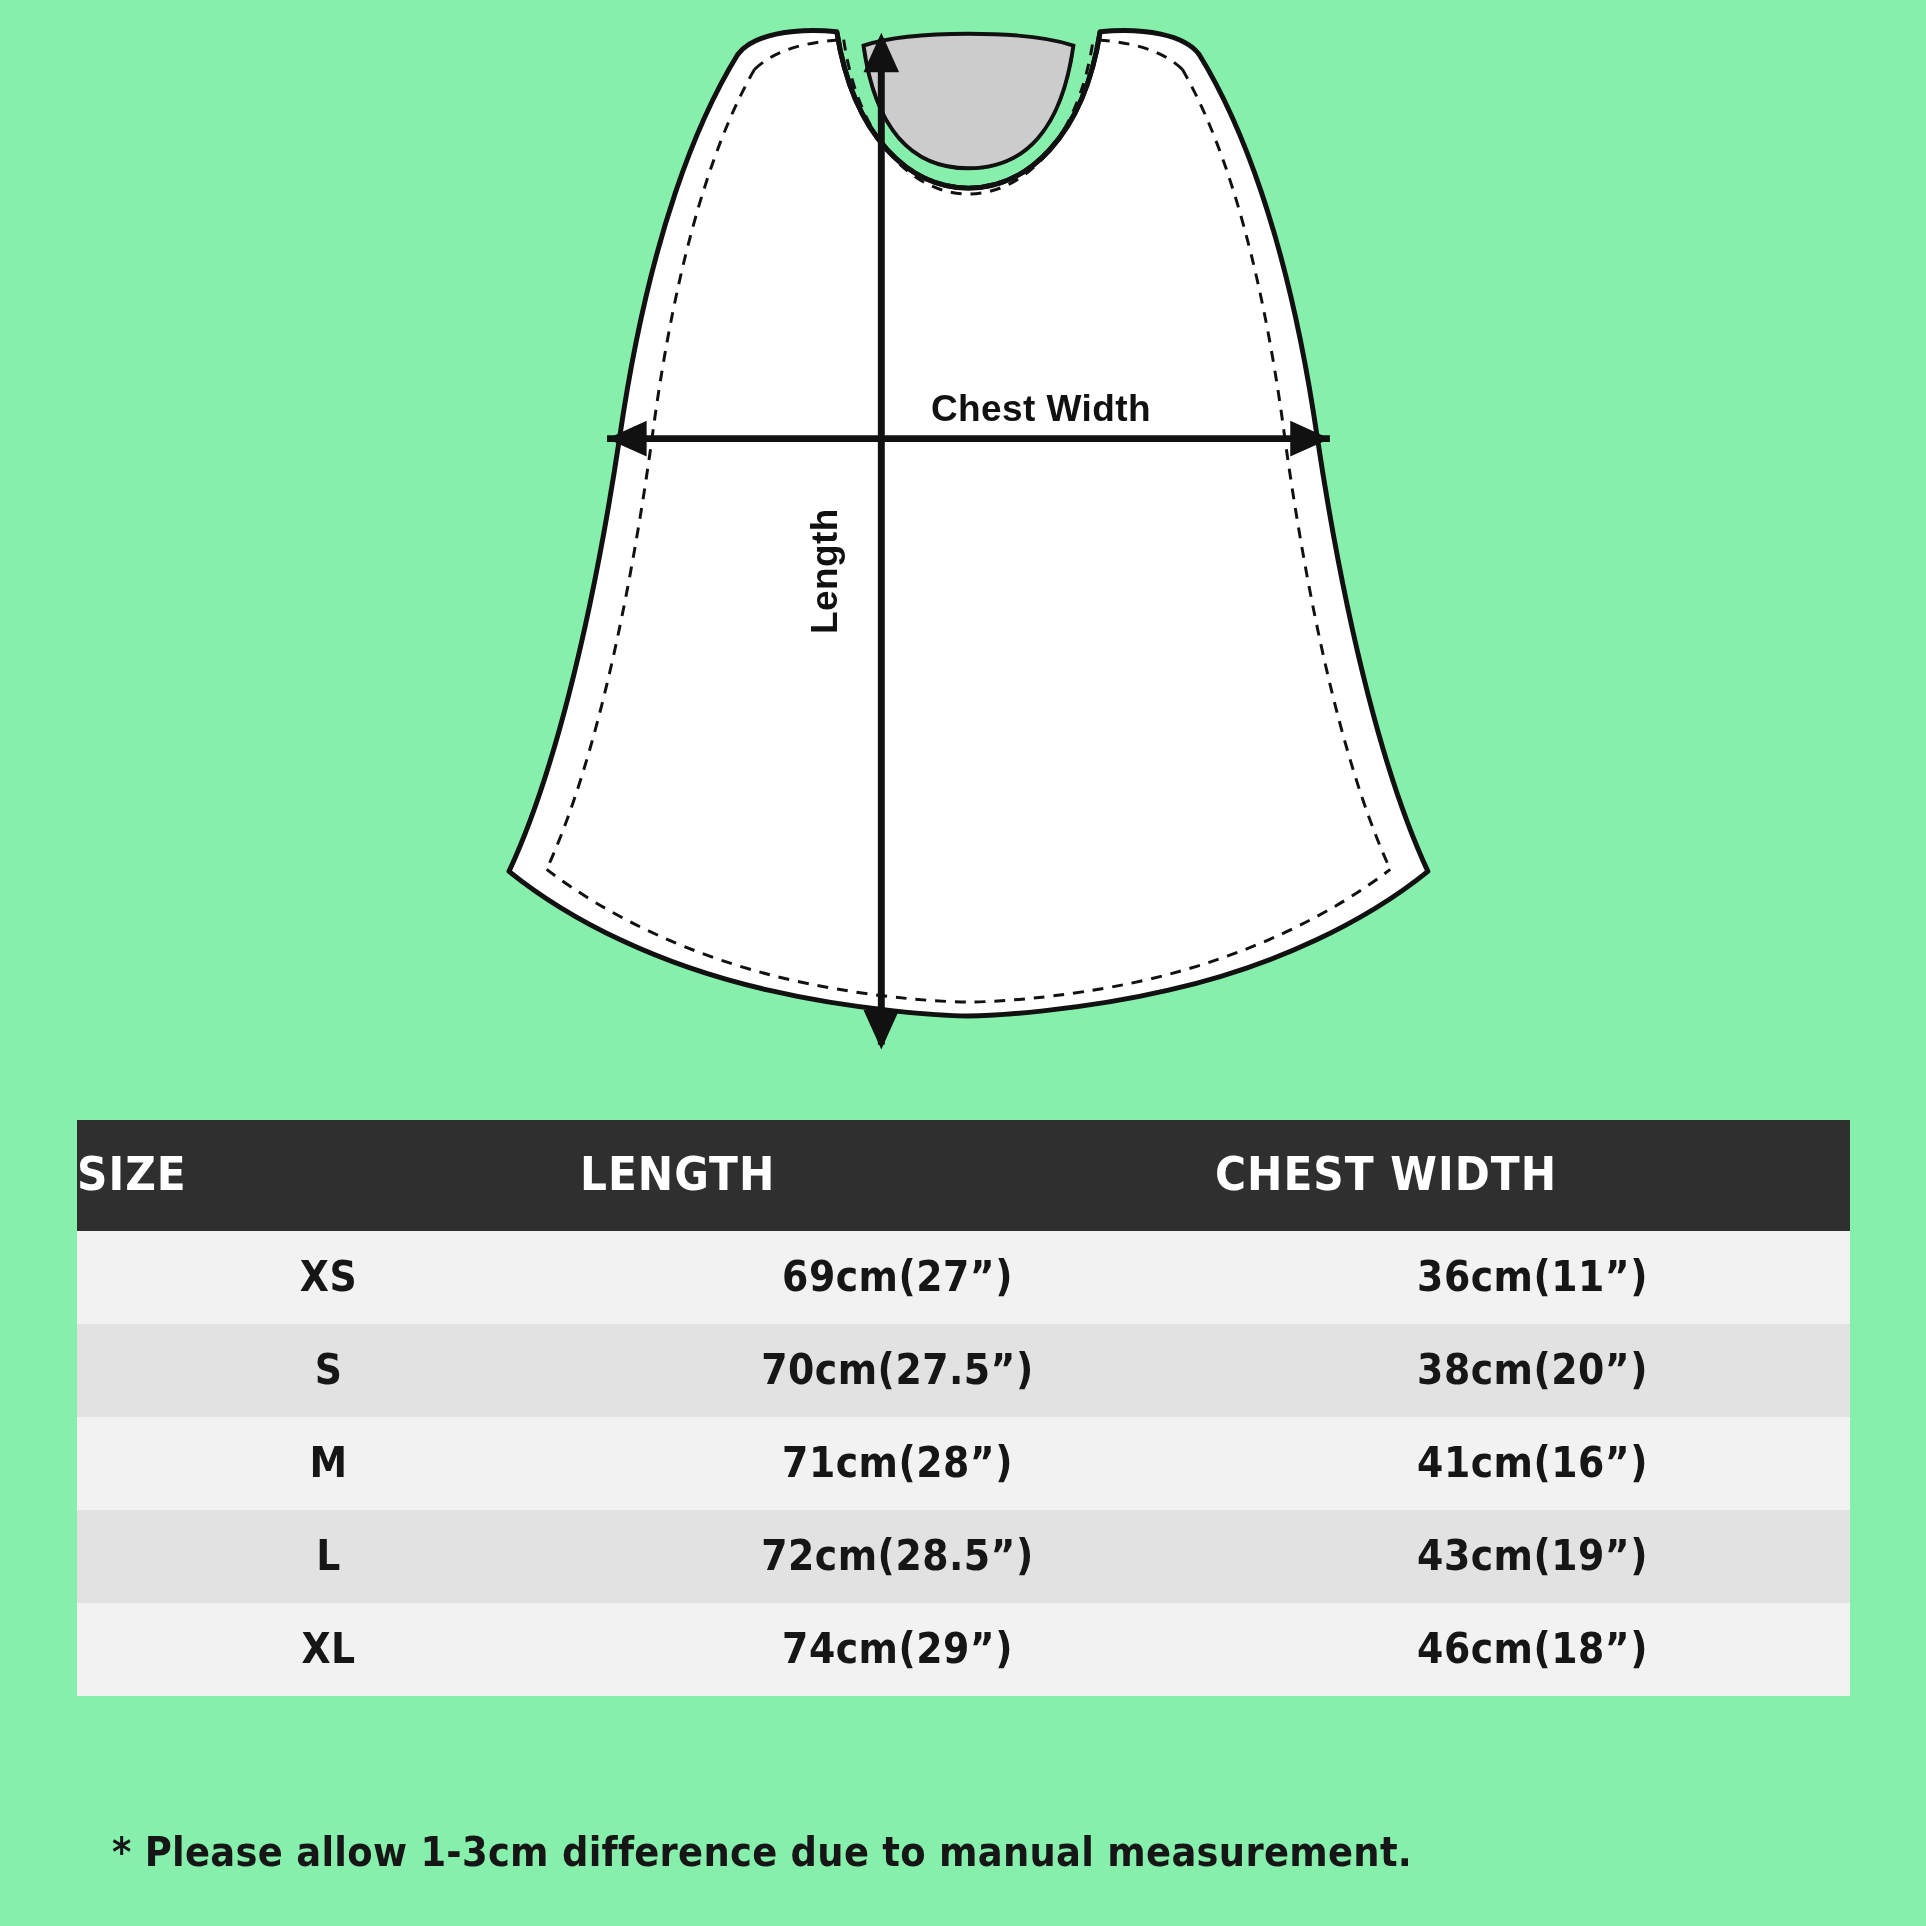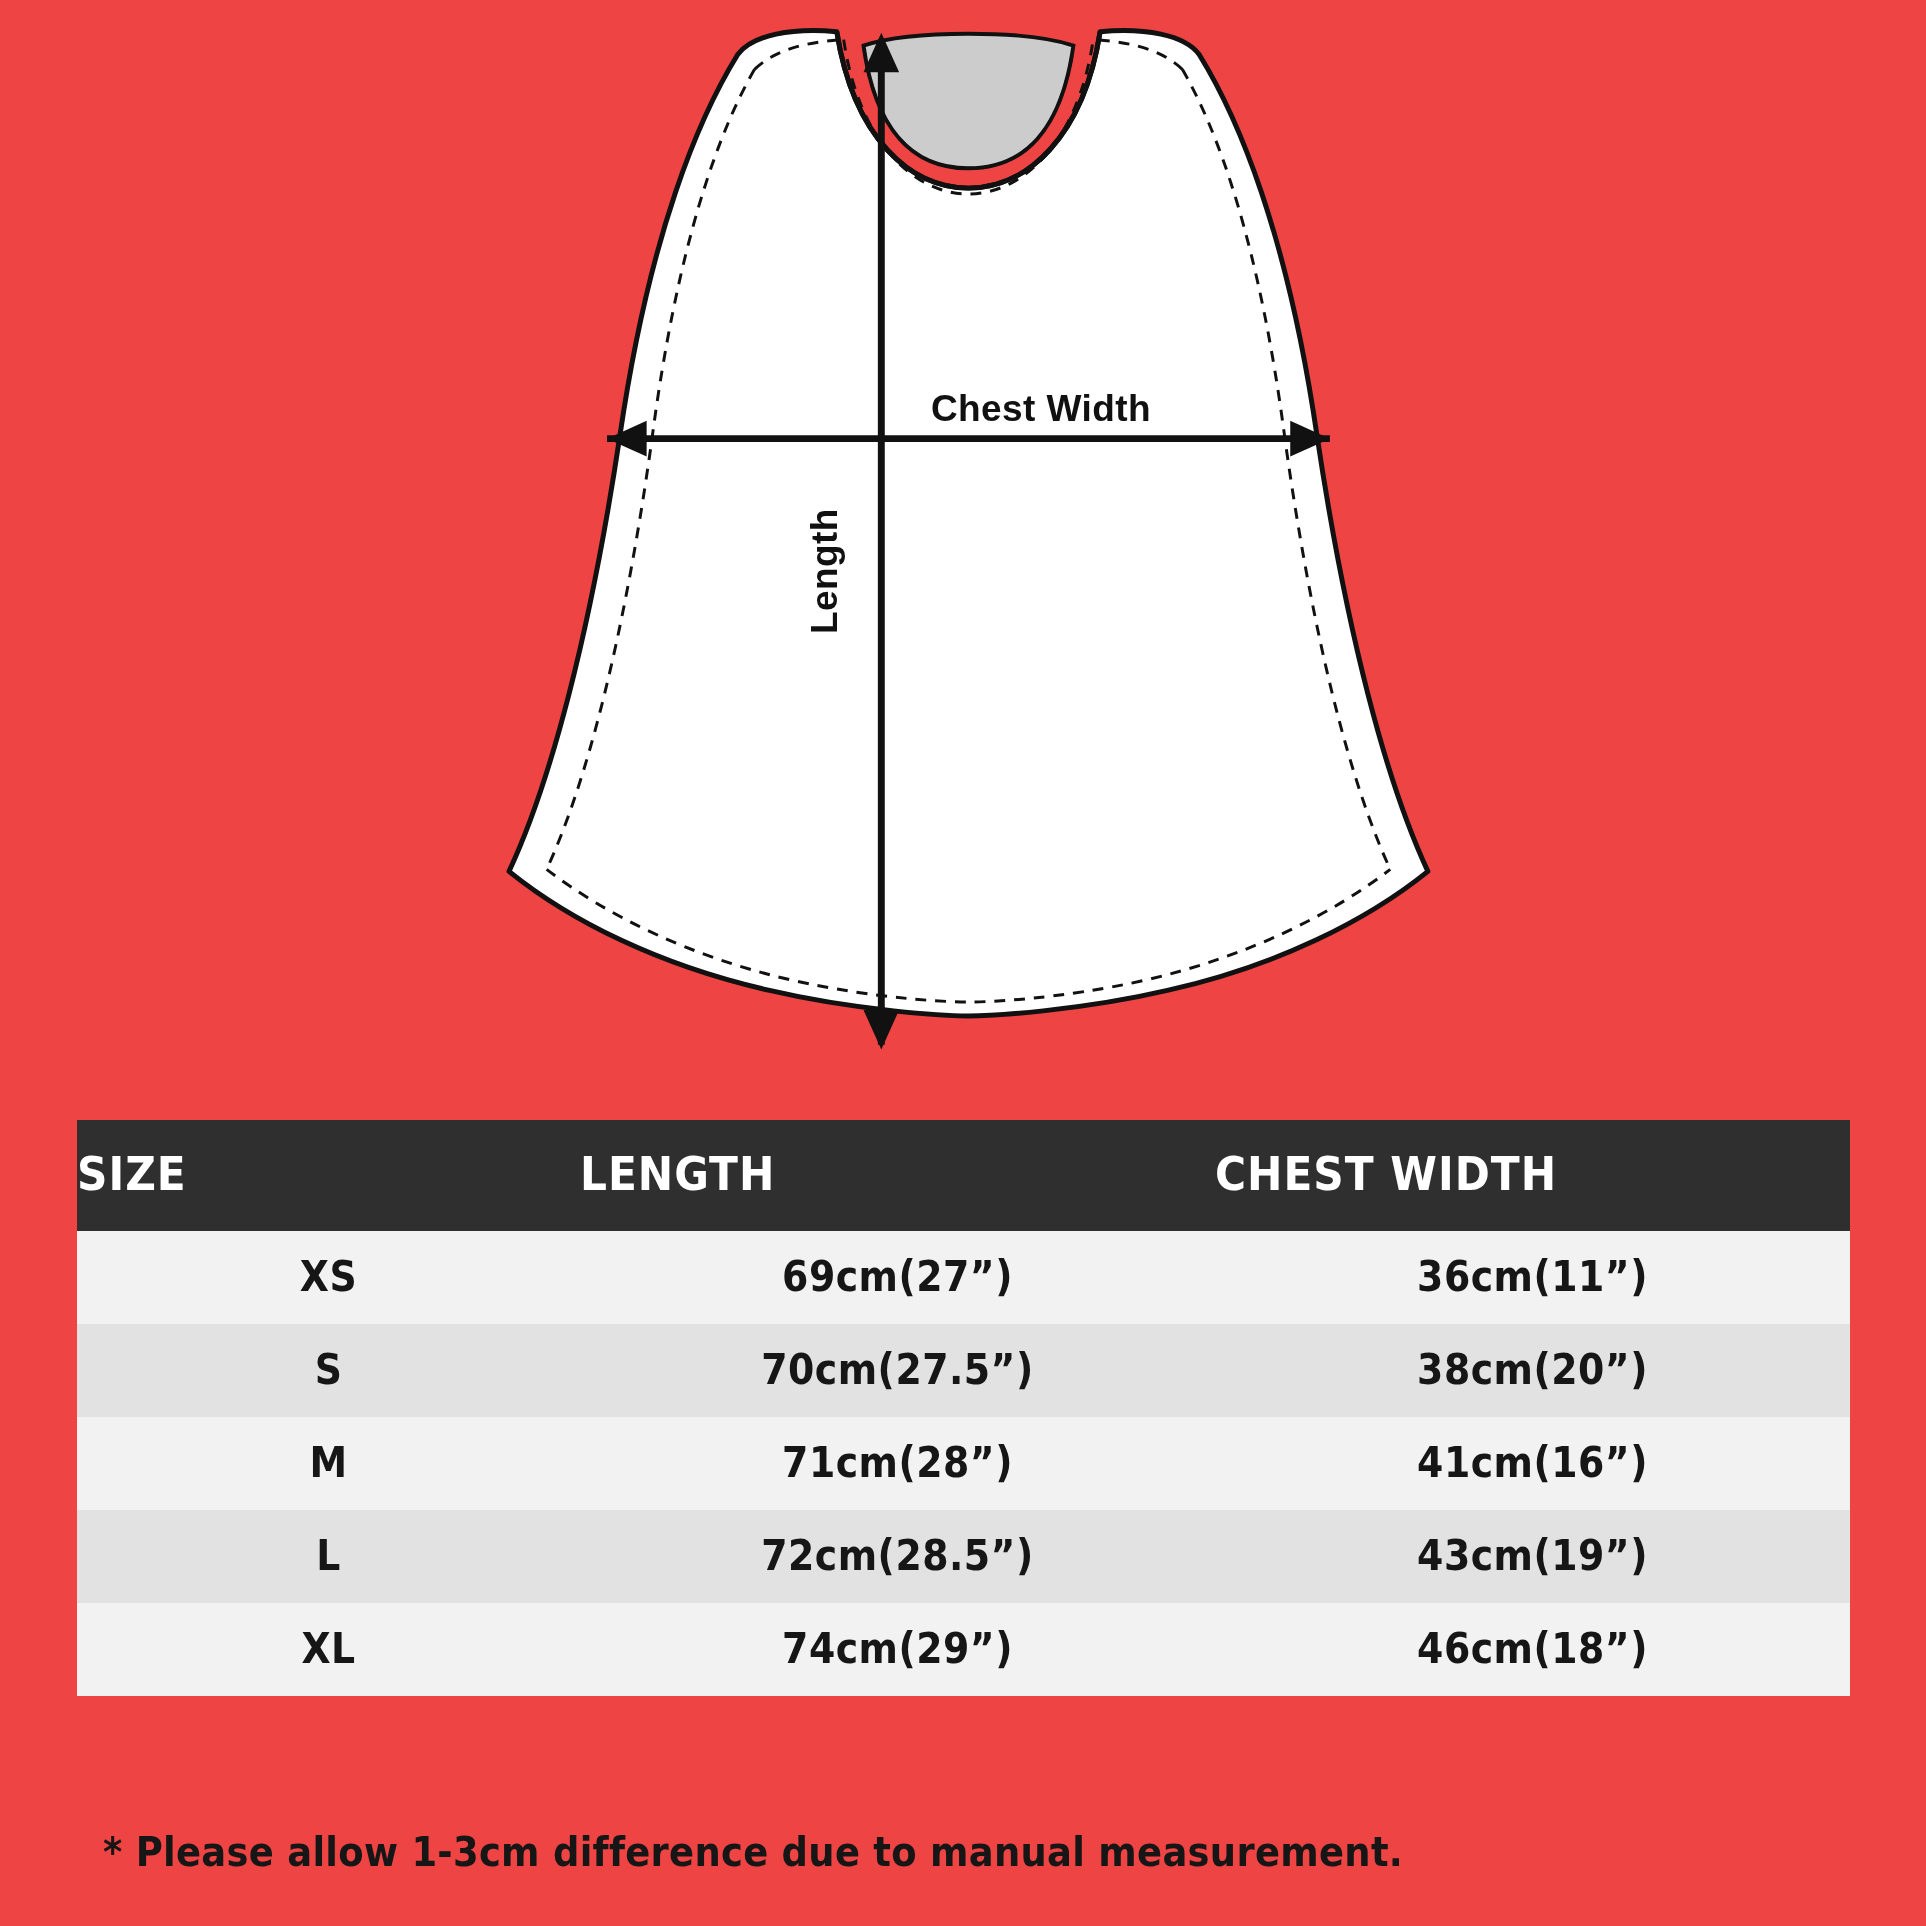--- a/index.html
+++ b/index.html
@@ -11,21 +11,21 @@
     width: 1927px;
     height: 1927px;
     font-family: "Liberation Sans", sans-serif;
     overflow: hidden;
     position: relative;
   }
   #page {
     position: relative;
     width: 1927px;
     height: 1927px;
-    background: #ef4444;
+    background: #86efac;
   }
 
   
   .diagram-wrap {
     position: absolute;
     left: 0;
     top: 0;
     width: 1927px;
     height: 1109px;
   }
@@ -94,21 +94,21 @@
   }
   table.size-table tr.row-odd td { background: #f2f2f2; }
   table.size-table tr.row-even td { background: #e2e2e2; }
 
   .col-size { width: 503px; }
   .col-length { width: 635px; }
   .col-chest { width: 635px; }
 
   .footnote {
     position: absolute;
-    left: 103px;
+    left: 112px;
     top: 1828px;
     font-size: 41px;
     font-weight: bold;
     font-family: "DejaVu Sans Condensed", "Liberation Sans Narrow", "Liberation Sans", sans-serif;
     color: #161616;
     letter-spacing: 0.3px;
     white-space: nowrap;
   }
 </style>
 </head>

